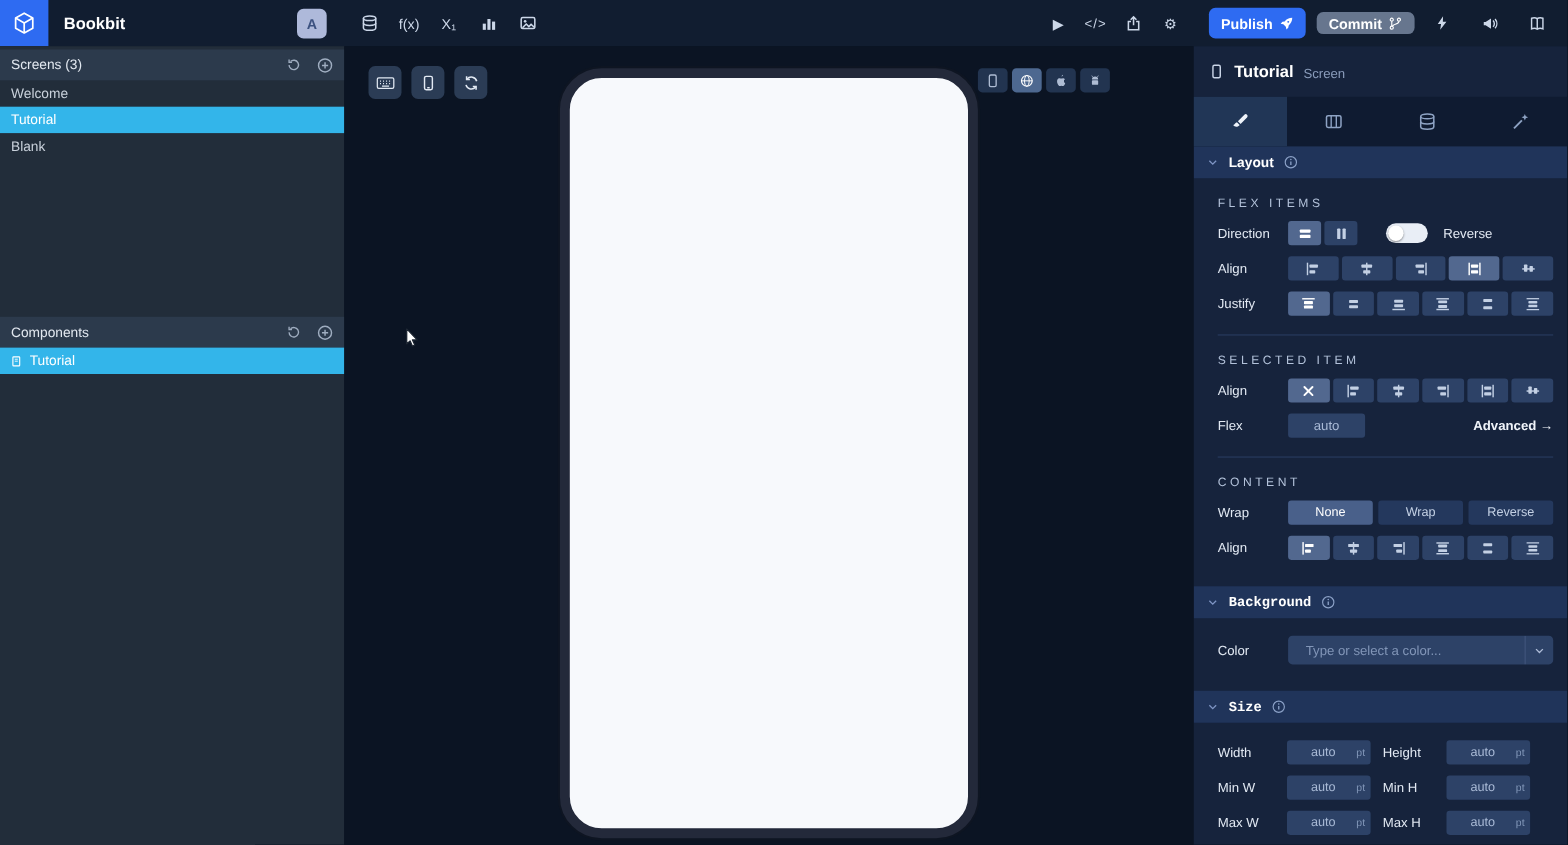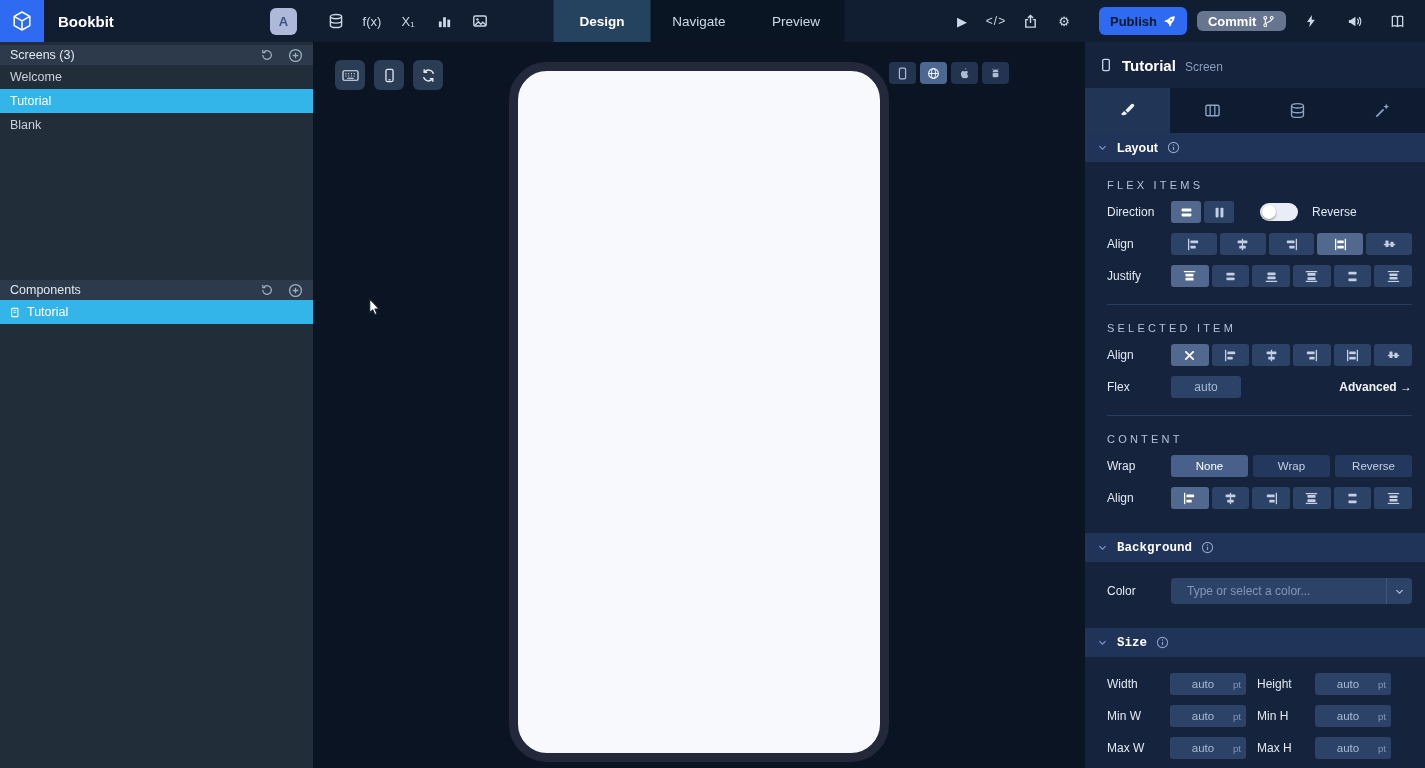--- a/index.html
+++ b/index.html
@@ -27,32 +27,32 @@
     display: flex; align-items: center; justify-content: center; font-size: 13px; }
   .tbi.glyph { font-size: 13px; }
   .tbi.code { letter-spacing: 1px; font-size: 12px; }
   .tab-strip { position: absolute; left: 50%; transform: translateX(-50%); top: 0; height: 42px;
     display: flex; background: #0a1524; }
   .tab { width: 97px; display: flex; align-items: center; justify-content: center;
     font-size: 13.5px; color: #cfd9e6; }
   .tab.active { background: #25435f; color: #fff; font-weight: bold; }
   .run-icons { margin-left: auto; margin-right: 6px; display: flex; align-items: center; gap: 4px; }
   .tb-right { width: 340px; flex: none; display: flex; align-items: center; padding: 0 14px; gap: 10px; }
-  .publish-btn { height: 28px; padding: 0 11px; border-radius: 6px; background: #2e6bf2; color: #0f172a;
+  .publish-btn { height: 28px; padding: 0 11px; border-radius: 6px; background: #2e6bf2; color: #ffffff;
     font-weight: bold; font-size: 13px; display: flex; align-items: center; gap: 6px; }
   .commit-btn { height: 20px; padding: 0 11px; border-radius: 6px; background: #67768e; color: #fff;
     font-weight: bold; font-size: 13px; display: flex; align-items: center; gap: 6px; }
   .far-icons { margin-left: auto; display: flex; align-items: center; gap: 13px; color: #ccd7e8; }
 
   
   .main { display: flex; height: 726px; }
 
   
   .sidebar { width: 313px; flex: none; background: #222d3a; display: flex; flex-direction: column; }
-  .panel-header { height: 20px; background: #2c3a4c; display: flex; align-items: center; padding: 0 10px; margin-top: 3px; }
+  .panel-header { height: 28px; background: #2c3a4c; display: flex; align-items: center; padding: 0 10px; margin-top: 3px; }
   .panel-header .ph-label { font-size: 12.5px; color: #e2e8f0; }
   .hdr-icons { margin-left: auto; display: flex; align-items: center; gap: 14px; color: #9fadc0; }
   .hdr-icons button { color: #9fadc0; display: flex; }
   .slist { list-style: none; }
   .slist li { height: 24px; display: flex; align-items: center; padding-left: 10px; gap: 6px;
     font-size: 12.5px; color: #c9d1db; cursor: default; }
   .slist li.selected { background: #33b5ea; color: #fff; }
   .screens-list { margin-bottom: 140px; }
 
   
@@ -158,25 +158,20 @@
       </button>
       <button class="tbi">
         <svg viewBox="0 0 16 16" width="16" height="16">
             <rect x="1.8" y="3" width="12.4" height="10" rx="1.5" fill="none" stroke="currentColor" stroke-width="1.4"></rect>
             <circle cx="5.4" cy="6.4" r="1.2" fill="currentColor"></circle>
             <path d="M3 12.2 6.4 8.8l2.4 2.4 2-2 3.4 3" fill="none" stroke="currentColor" stroke-width="1.4"></path>
           </svg>
       </button>
     </div>
 
-    <nav class="tab-strip">
-      <div class="tab active">Design</div>
-      <div class="tab">Navigate</div>
-      <div class="tab">Preview</div>
-    </nav>
 
     <div class="run-icons">
       <button class="tbi glyph">▶</button>
       <button class="tbi glyph code">&lt;/&gt;</button>
       <button class="tbi">
         <svg viewBox="0 0 16 16" width="15" height="15">
             <path d="M8 9.5V1.8M5.2 4.2 8 1.5l2.8 2.7" fill="none" stroke="currentColor" stroke-width="1.5"></path>
             <path d="M5.5 6H3v8h10V6h-2.5" fill="none" stroke="currentColor" stroke-width="1.5"></path>
           </svg>
       </button>

